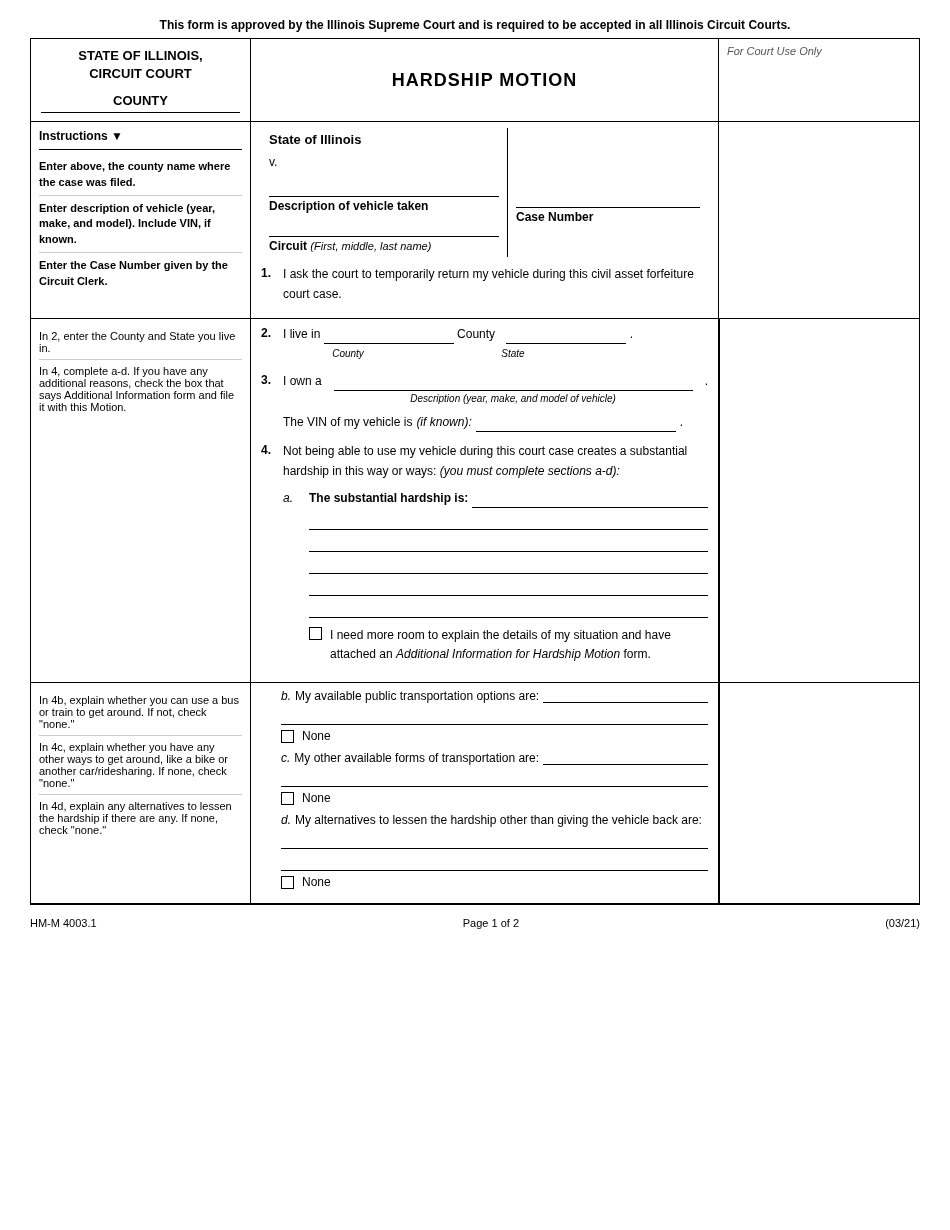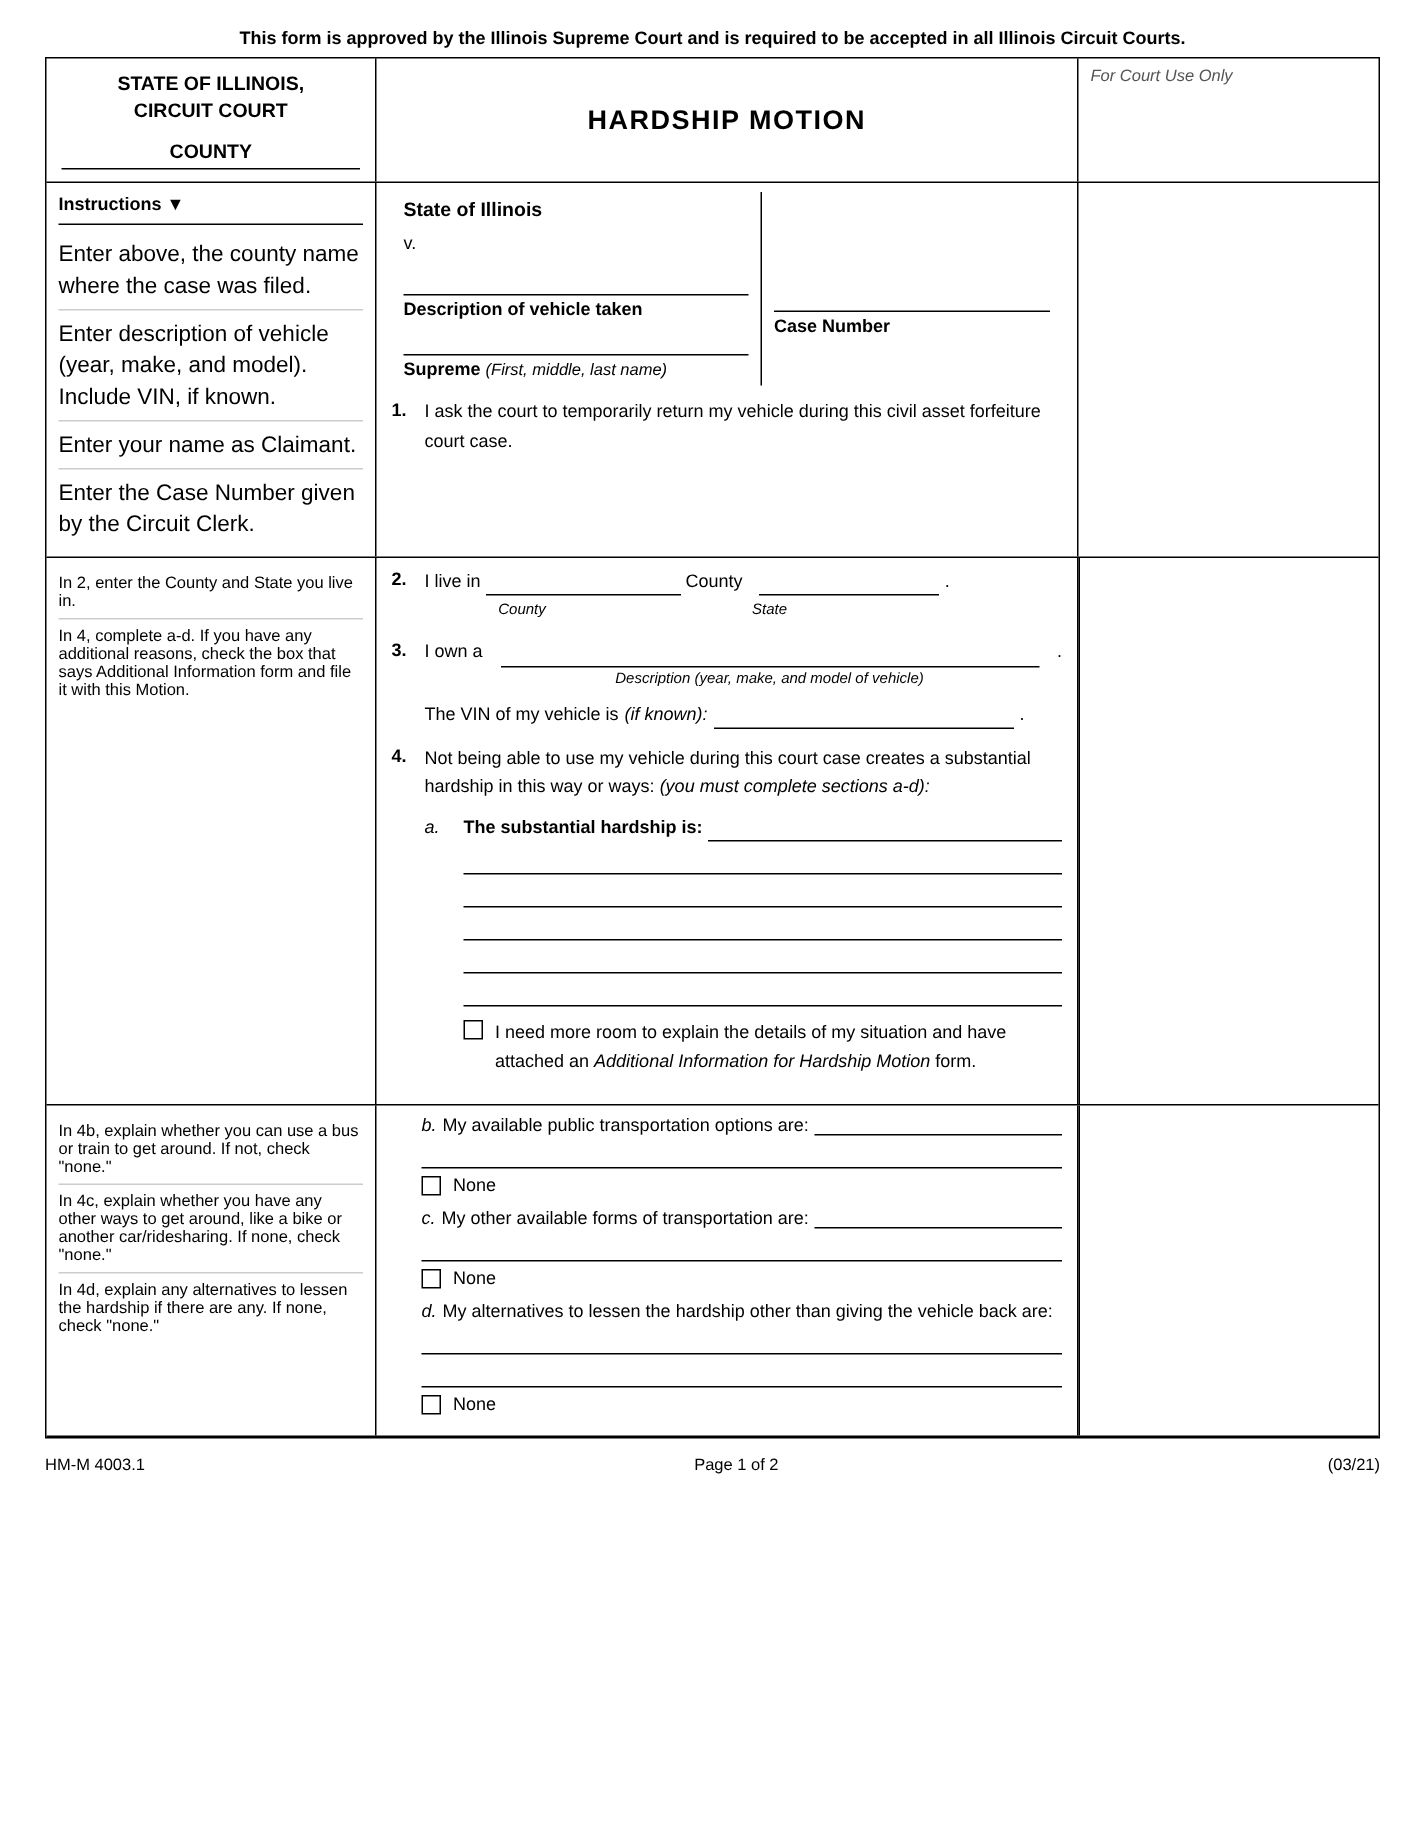--- a/index.html
+++ b/index.html
@@ -80,21 +80,22 @@
     .instructions-col .instr-header {
       font-weight: bold;
       border-bottom: 1px solid #000;
       padding-bottom: 4px;
       margin-bottom: 4px;
       font-size: 12px;
     }
     .instr-item {
       border-bottom: 1px solid #ccc;
       padding: 5px 0;
-      font-size: 15px;
+      font-size: 11px;
+      font-weight: bold;
     }
     .instr-item:last-child { border-bottom: none; }
     .form-col {
       flex: 1;
       border-right: 1px solid #000;
       padding: 6px 10px;
     }
     .court-use-col {
       width: 200px;
       padding: 6px 8px;
@@ -235,36 +236,35 @@
     </div>
     <div class="header-right">For Court Use Only</div>
   </div>
 
   <div class="body-row">
 
     <div class="instructions-col">
       <div class="instr-header">Instructions ▼</div>
       <div class="instr-item">Enter above, the county name where the case was filed.</div>
       <div class="instr-item">Enter description of vehicle (year, make, and model). Include VIN, if known.</div>
-      <div class="instr-item">Enter your name as Claimant.</div>
       <div class="instr-item">Enter the Case Number given by the Circuit Clerk.</div>
     </div>
 
     <div class="form-col">
 
       <div class="form-top">
         <div class="form-top-left">
           <div class="state-of-illinois">State of Illinois</div>
           <div class="vs-line">v.</div>
           <div class="field-line"></div>
           <div class="field-label">Description of vehicle taken</div>
           <div class="claimant-section">
             <div class="field-line"></div>
             <div>
-              <span class="field-label">Supreme</span>
+              <span class="field-label">Circuit</span>
               <span class="field-label-italic">(First, middle, last name)</span>
             </div>
           </div>
         </div>
         <div class="form-top-right">
           <div style="height:60px;"></div>
           <div class="field-line"></div>
           <div class="field-label">Case Number</div>
         </div>
       </div>

